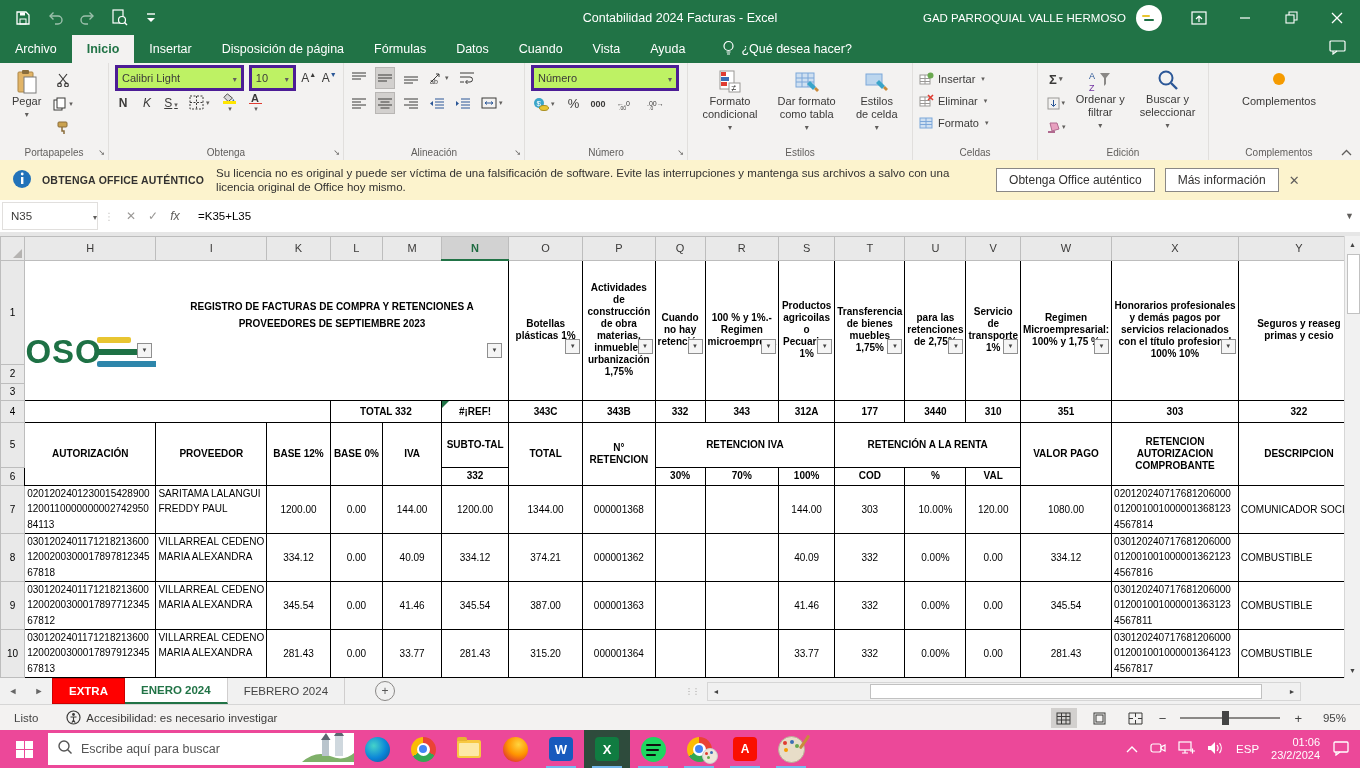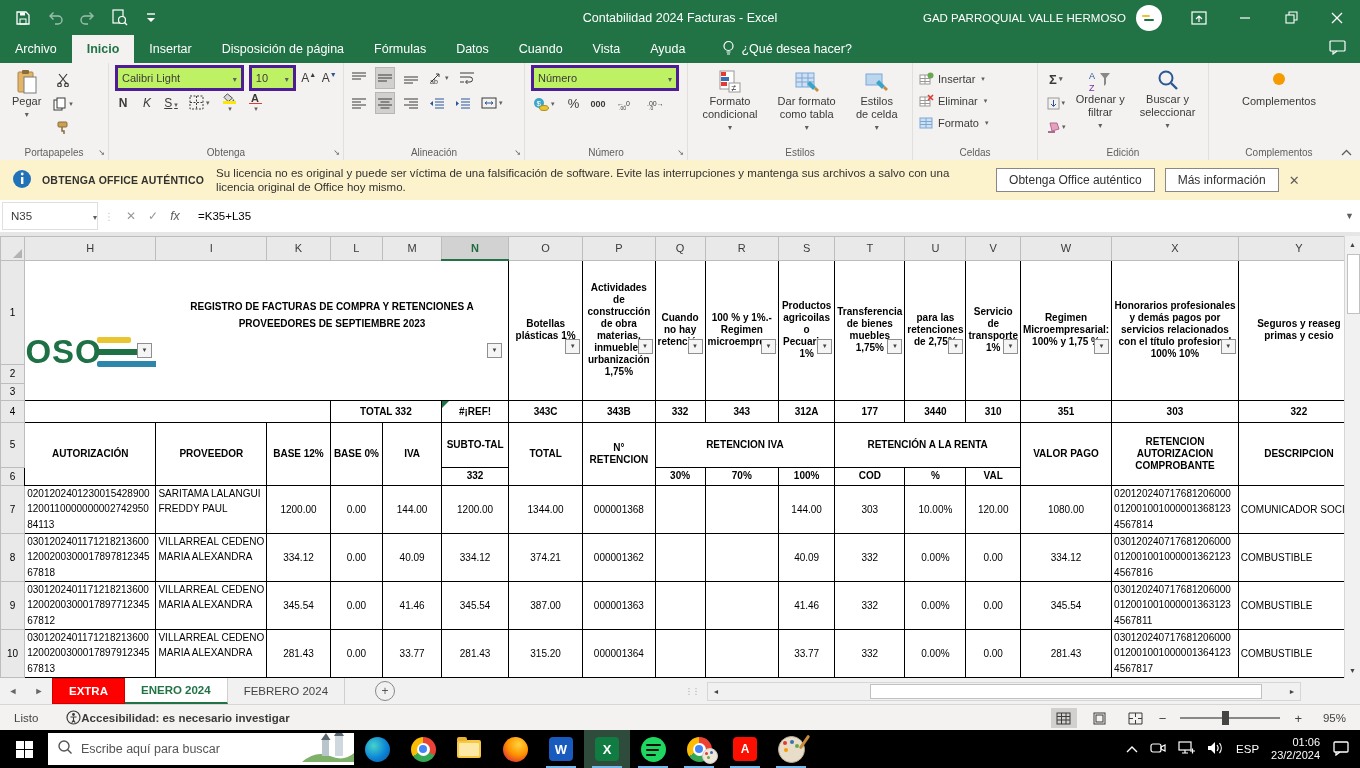--- a/index.html
+++ b/index.html
@@ -97,30 +97,30 @@
   .stab.active{background:#fff;color:#217346;font-weight:bold;border-bottom:2px solid #217346;}
   .addsheet{width:18px;height:18px;border:1px solid #8a8886;border-radius:50%;display:flex;align-items:center;justify-content:center;color:#555;font-size:12px;align-self:center;margin-left:30px;}
   .hdots{align-self:center;color:#9a9896;font-size:8px;letter-spacing:-1px;margin-left:290px;}
   .hscroll{align-self:center;margin-left:8px;width:592px;height:17px;background:#f1f1f1;border:1px solid #d6d6d6;position:relative;display:flex;align-items:center;}
   .harr{width:16px;text-align:center;font-size:7px;color:#444;}
   .harr.r{position:absolute;right:0;}
   .hthumb{position:absolute;left:162px;width:390px;height:13px;background:#fff;border:1px solid #c1c1c1;}
   
   .statusbar{left:0;top:704px;width:1360px;height:26px;background:#f3f2f1;border-top:1px solid #d6d6d6;display:flex;align-items:center;font-size:11.5px;color:#444;}
   .statusbar .mode{margin-left:14px;}
-  .acc{display:flex;align-items:center;margin-left:28px;font-weight:bold;color:#3b3a39;}
+  .acc{display:flex;align-items:center;gap:5px;margin-left:28px;font-weight:normal;color:#3b3a39;}
   .sright{margin-left:auto;display:flex;align-items:center;gap:10px;padding-right:14px;}
   .viewico{width:26px;height:20px;display:flex;align-items:center;justify-content:center;}
   .viewico.sel{background:#d2d0ce;}
   .zoomtrack{width:100px;height:2px;background:#8a8886;position:relative;margin:0 4px;}
   .zoomthumb{position:absolute;left:42px;top:-6px;width:7px;height:14px;background:#444;}
   .zpm{font-size:13px;color:#444;}
   .zpct{width:34px;text-align:right;font-size:11.5px;}
   
-  .taskbar{left:0;top:730px;width:1360px;height:38px;background:#000000;display:flex;align-items:center;color:#fff;}
+  .taskbar{left:0;top:730px;width:1360px;height:38px;background:#ec4899;display:flex;align-items:center;color:#fff;}
   .startbtn{width:48px;height:38px;display:flex;align-items:center;justify-content:center;}
   .searchbox{width:296px;height:32px;background:#fff;display:flex;align-items:center;color:#555;font-size:12.5px;gap:8px;padding-left:10px;position:relative;overflow:hidden;}
   .searchdeco{position:absolute;right:0;bottom:0;}
   .tkicon{width:46px;height:38px;display:flex;align-items:center;justify-content:center;position:relative;}
   .tkicon.open::after{content:"";position:absolute;left:8px;right:8px;bottom:0;height:2px;background:#76b9ed;}
   .tkicon.activeapp{background:#2e4b3c;}
   .circ{width:25px;height:25px;border-radius:50%;}
   .sq{width:24px;height:24px;border-radius:4px;display:flex;align-items:center;justify-content:center;font-weight:bold;font-size:13px;color:#fff;}
   .tray{margin-left:auto;display:flex;align-items:center;gap:12px;padding-right:10px;font-size:11.5px;}
   .clock{text-align:right;font-size:11px;line-height:13px;}

